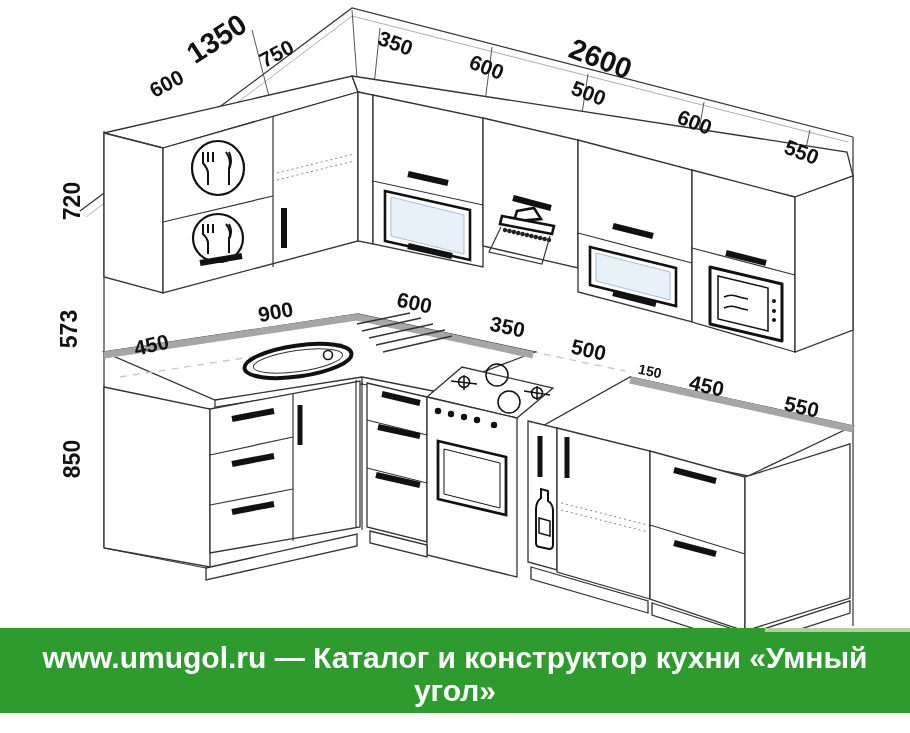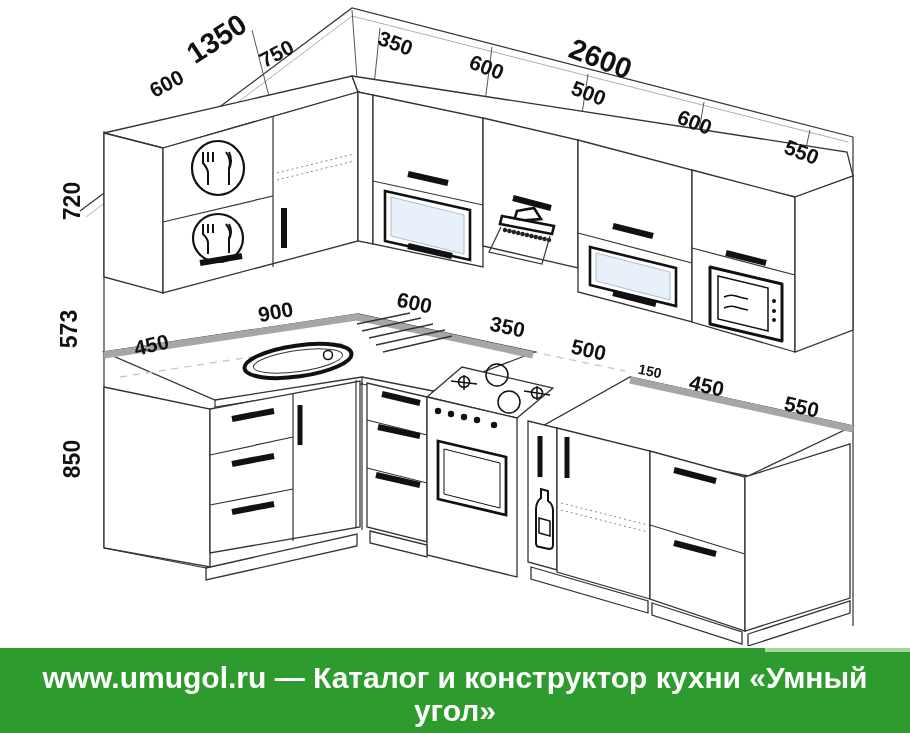--- a/index.html
+++ b/index.html
@@ -1,20 +1,20 @@
 <!DOCTYPE html>
 <html><head>
 <meta charset="utf-8">
 <style>
   html,body{margin:0;padding:0;background:#fff;}
   .stage{position:relative;width:910px;height:733px;background:#fff;overflow:hidden;
          font-family:"Liberation Sans",sans-serif;}
   .drawing{position:absolute;left:0;top:0;}
   svg text{fill:#111;font-family:"Liberation Sans",sans-serif;font-weight:bold;}
-  .banner{position:absolute;left:0;top:648px;width:910px;height:85px;background:#2e9b2e;
+  .banner{position:absolute;left:0;top:628px;width:910px;height:85px;background:#2e9b2e;
           color:#fff;text-align:center;}
   .banner-stripe{position:absolute;right:0;top:0;width:145px;height:4px;background:#a8d598;}
   .banner-line1{margin:13px 0 0 0;font-size:30px;font-weight:bold;line-height:1.1;}
   .banner-line2{margin:5px 0 0 0;font-size:19.5px;font-weight:normal;line-height:1.1;}
   .ln{stroke:#333;stroke-width:1.2;fill:none;}
   .face{fill:#fff;stroke:#333;stroke-width:1.3;}
   .handle{stroke:#111;stroke-width:6;stroke-linecap:butt;}
   .handle-v{stroke:#111;stroke-width:5;stroke-linecap:butt;}
   .dash{stroke:#c9c9c9;stroke-width:1.4;stroke-dasharray:7 6;fill:none;}
   .dot2{stroke:#888;stroke-width:1;stroke-dasharray:2 3;fill:none;}

